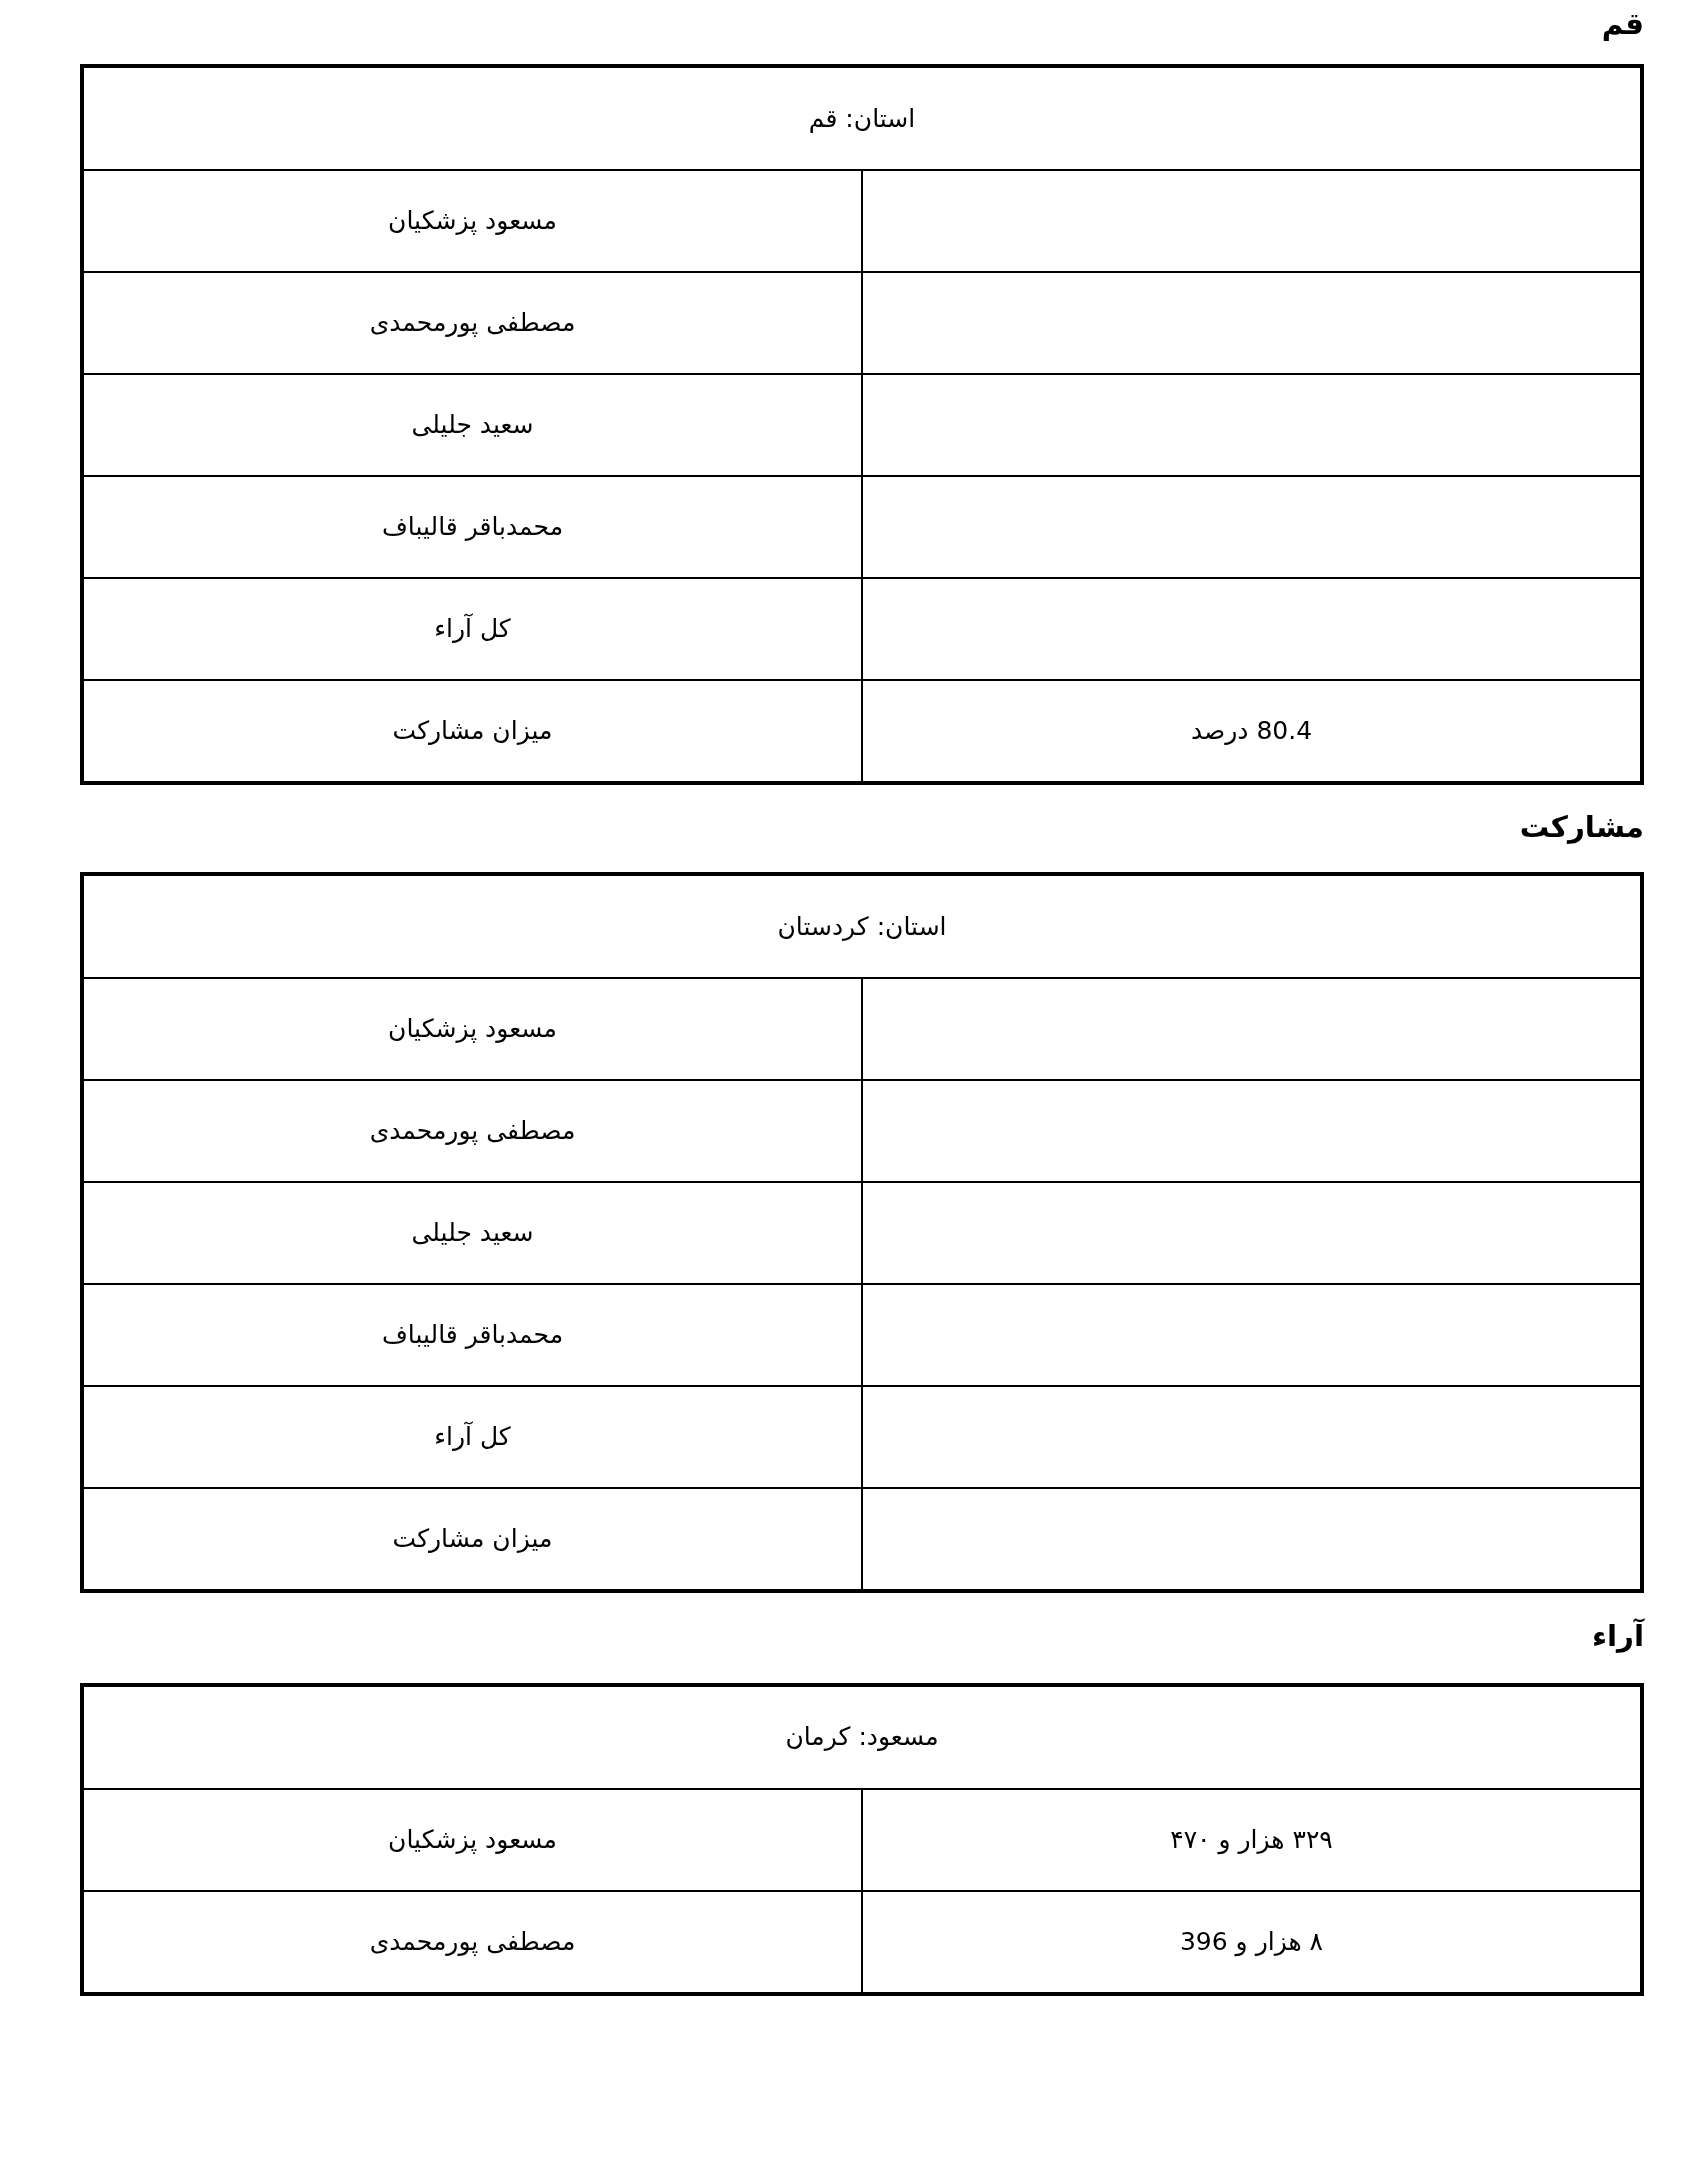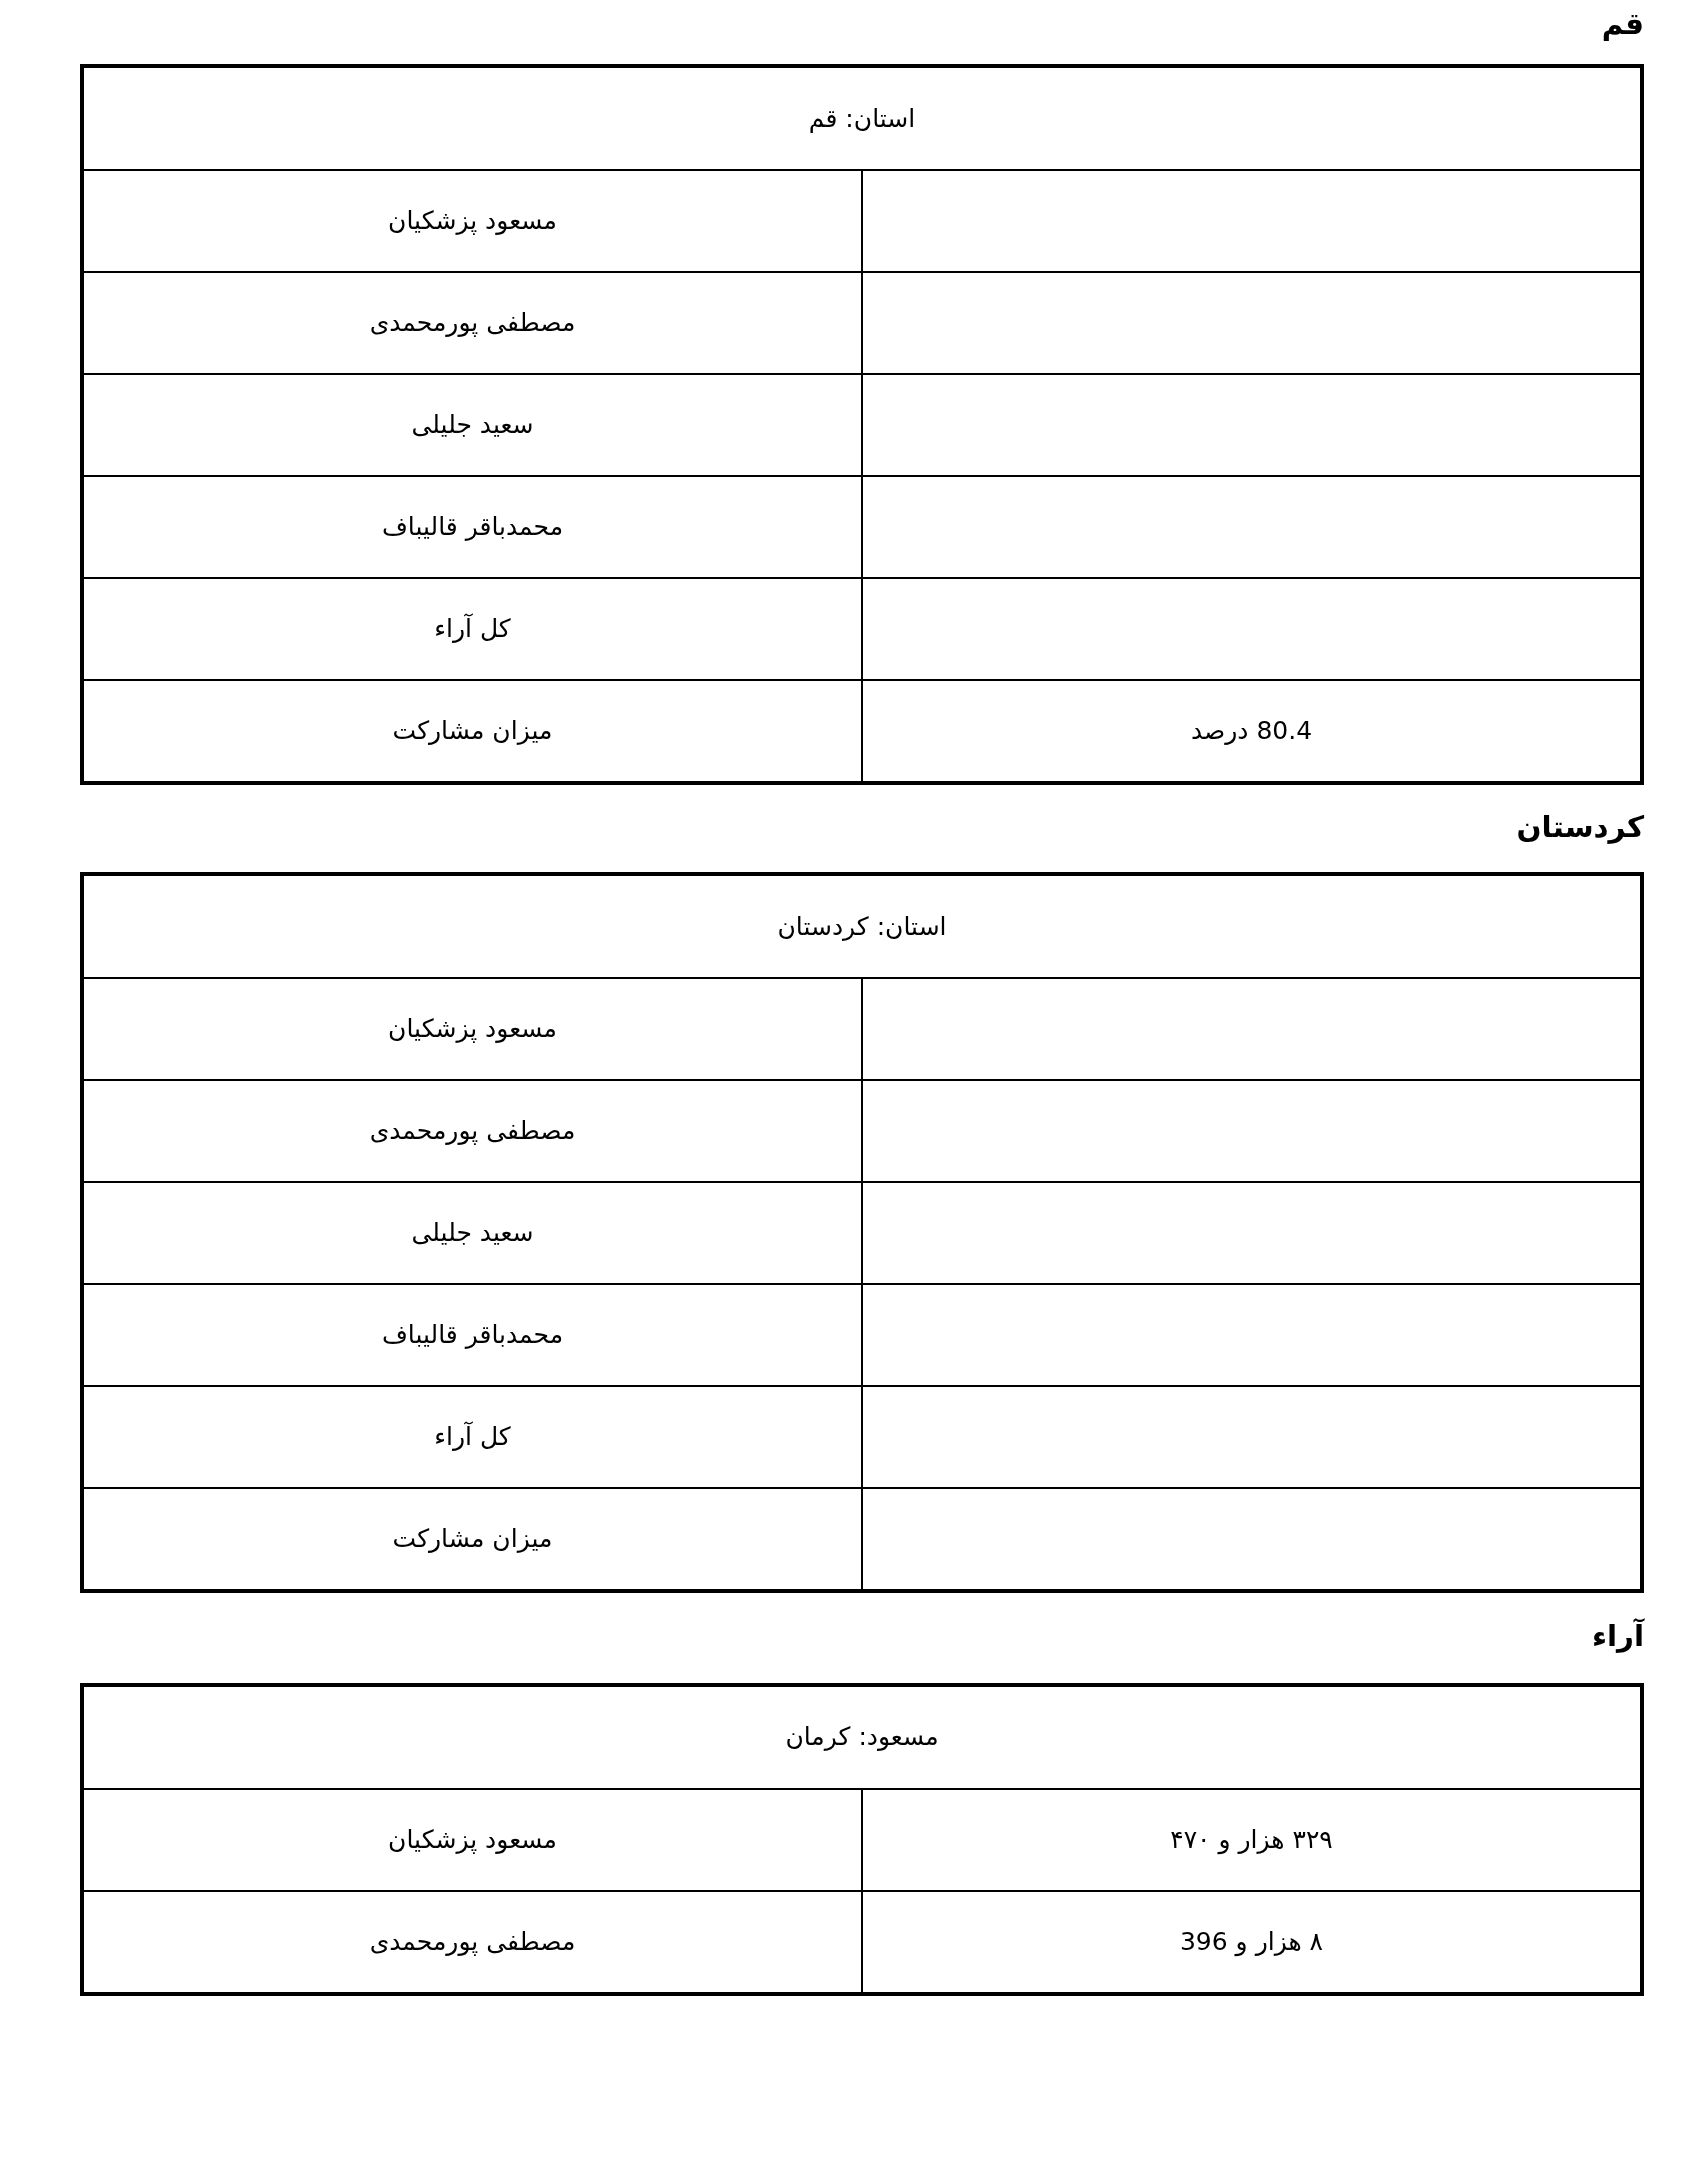--- a/index.html
+++ b/index.html
@@ -124,21 +124,21 @@
             <td class="label-cell">میزان مشارکت</td>
           </tr>
         </tbody>
       </table>
     </div>
   </div>
 
   <div class="gap-tbl-heading"></div>
 
   <div class="section">
-    <div class="section-heading">کردستان</div>
+    <div class="section-heading">مشارکت</div>
 
     <div class="gap-heading-tbl2"></div>
 
     <div class="tbl-wrap">
       <table class="province-table">
         <tbody>
           <tr class="header-row">
             <td colspan="2">استان: کردستان</td>
           </tr>
           <tr class="data-row">

